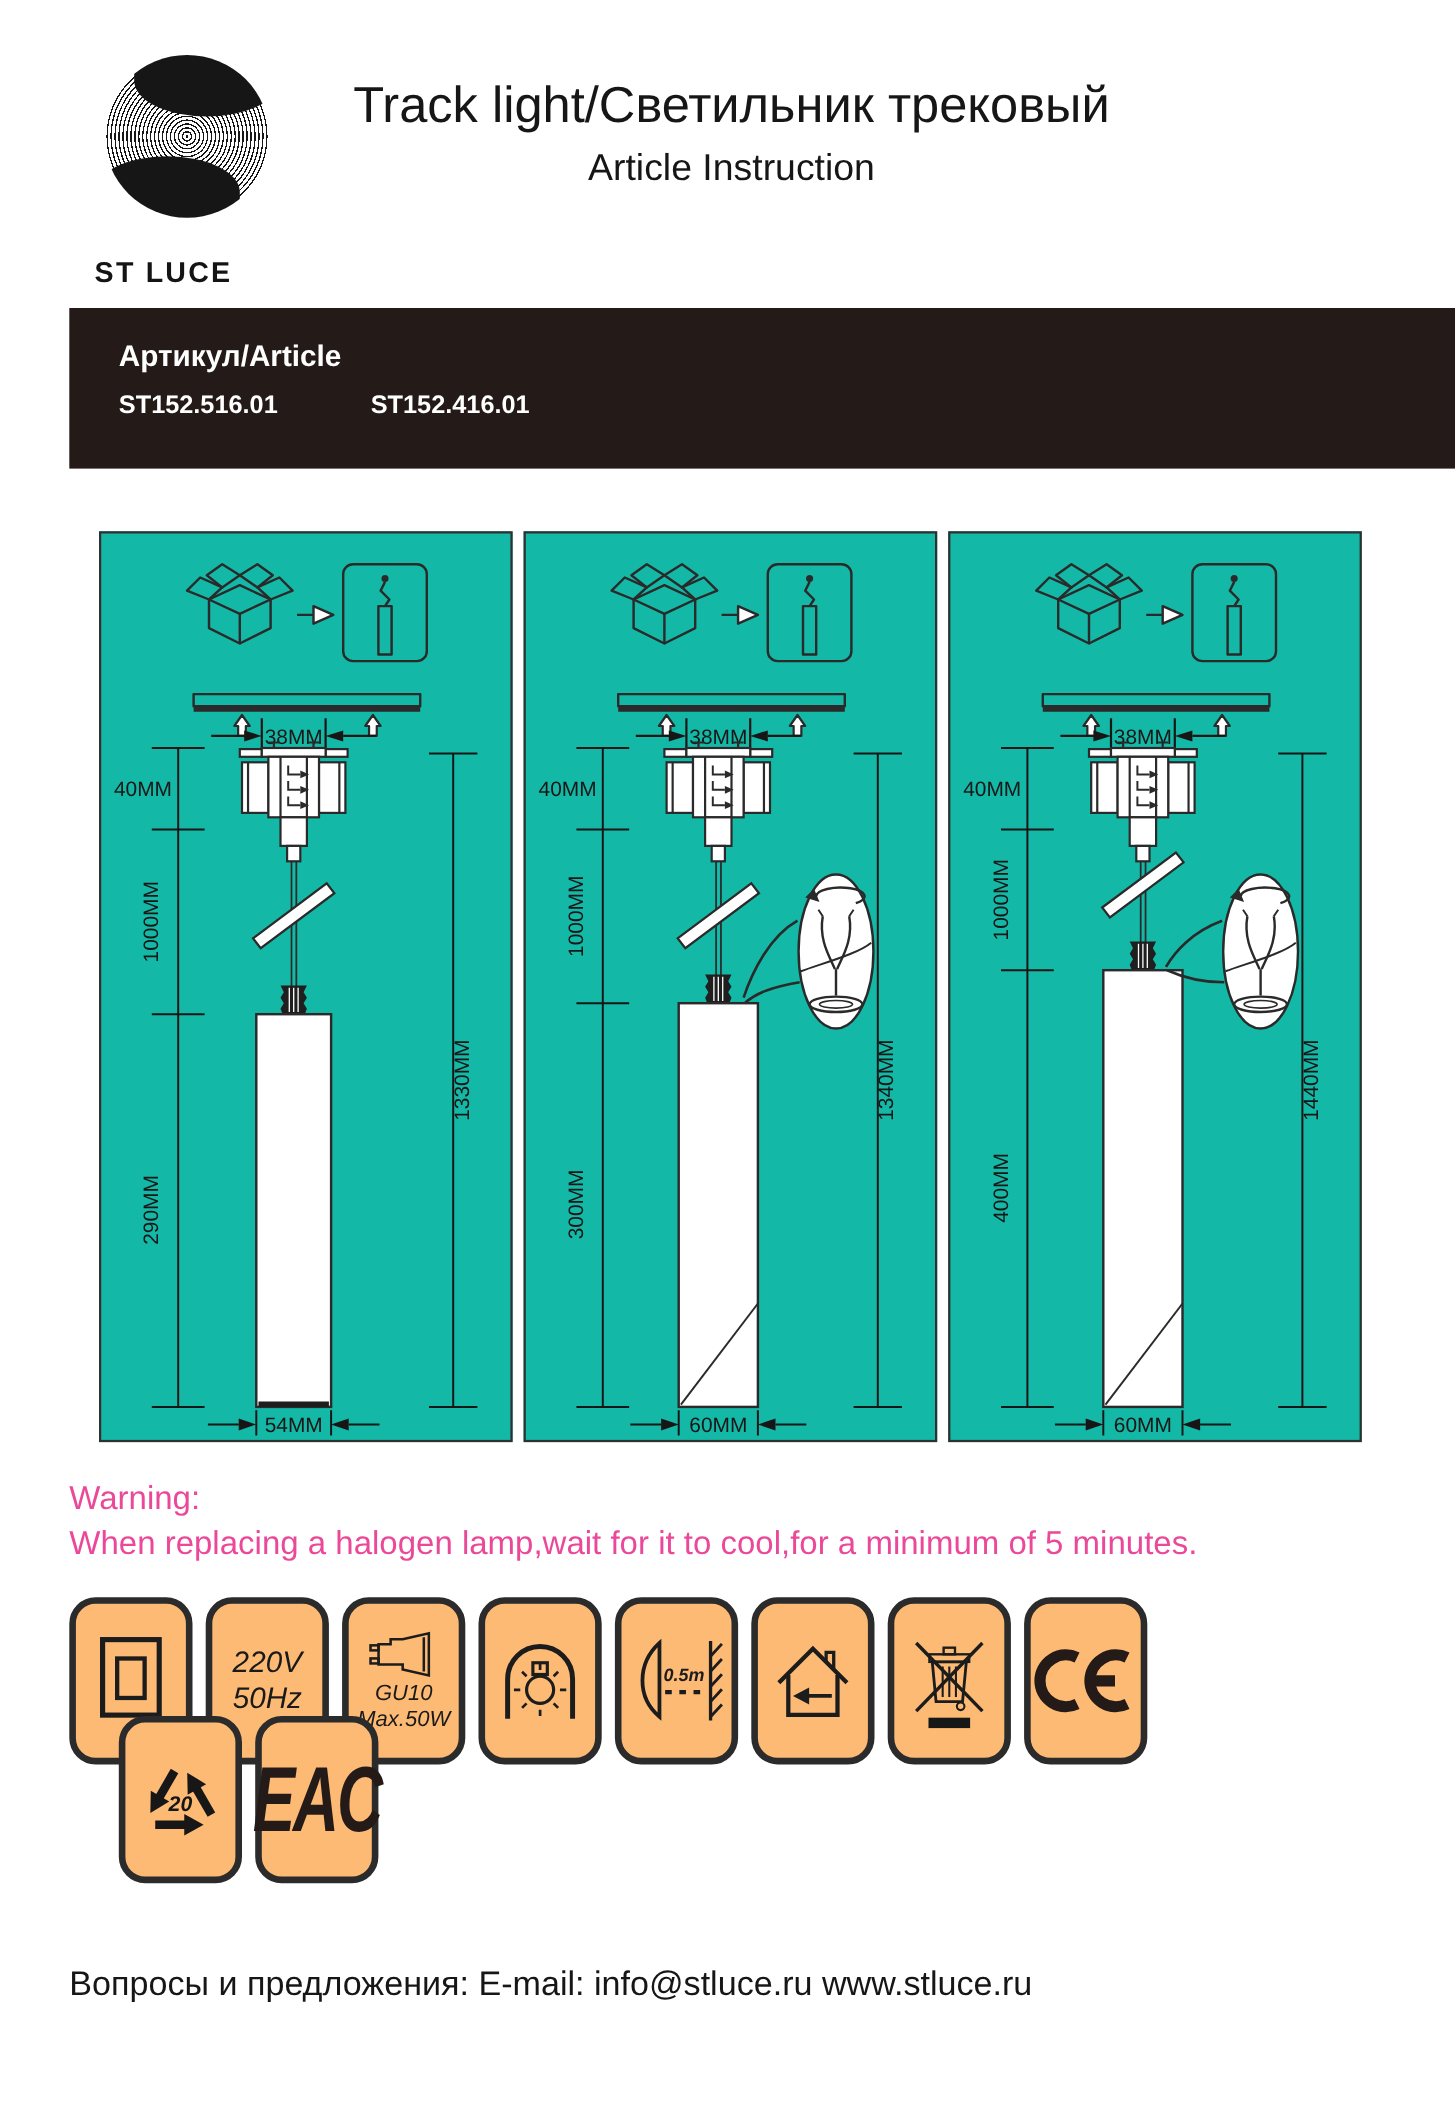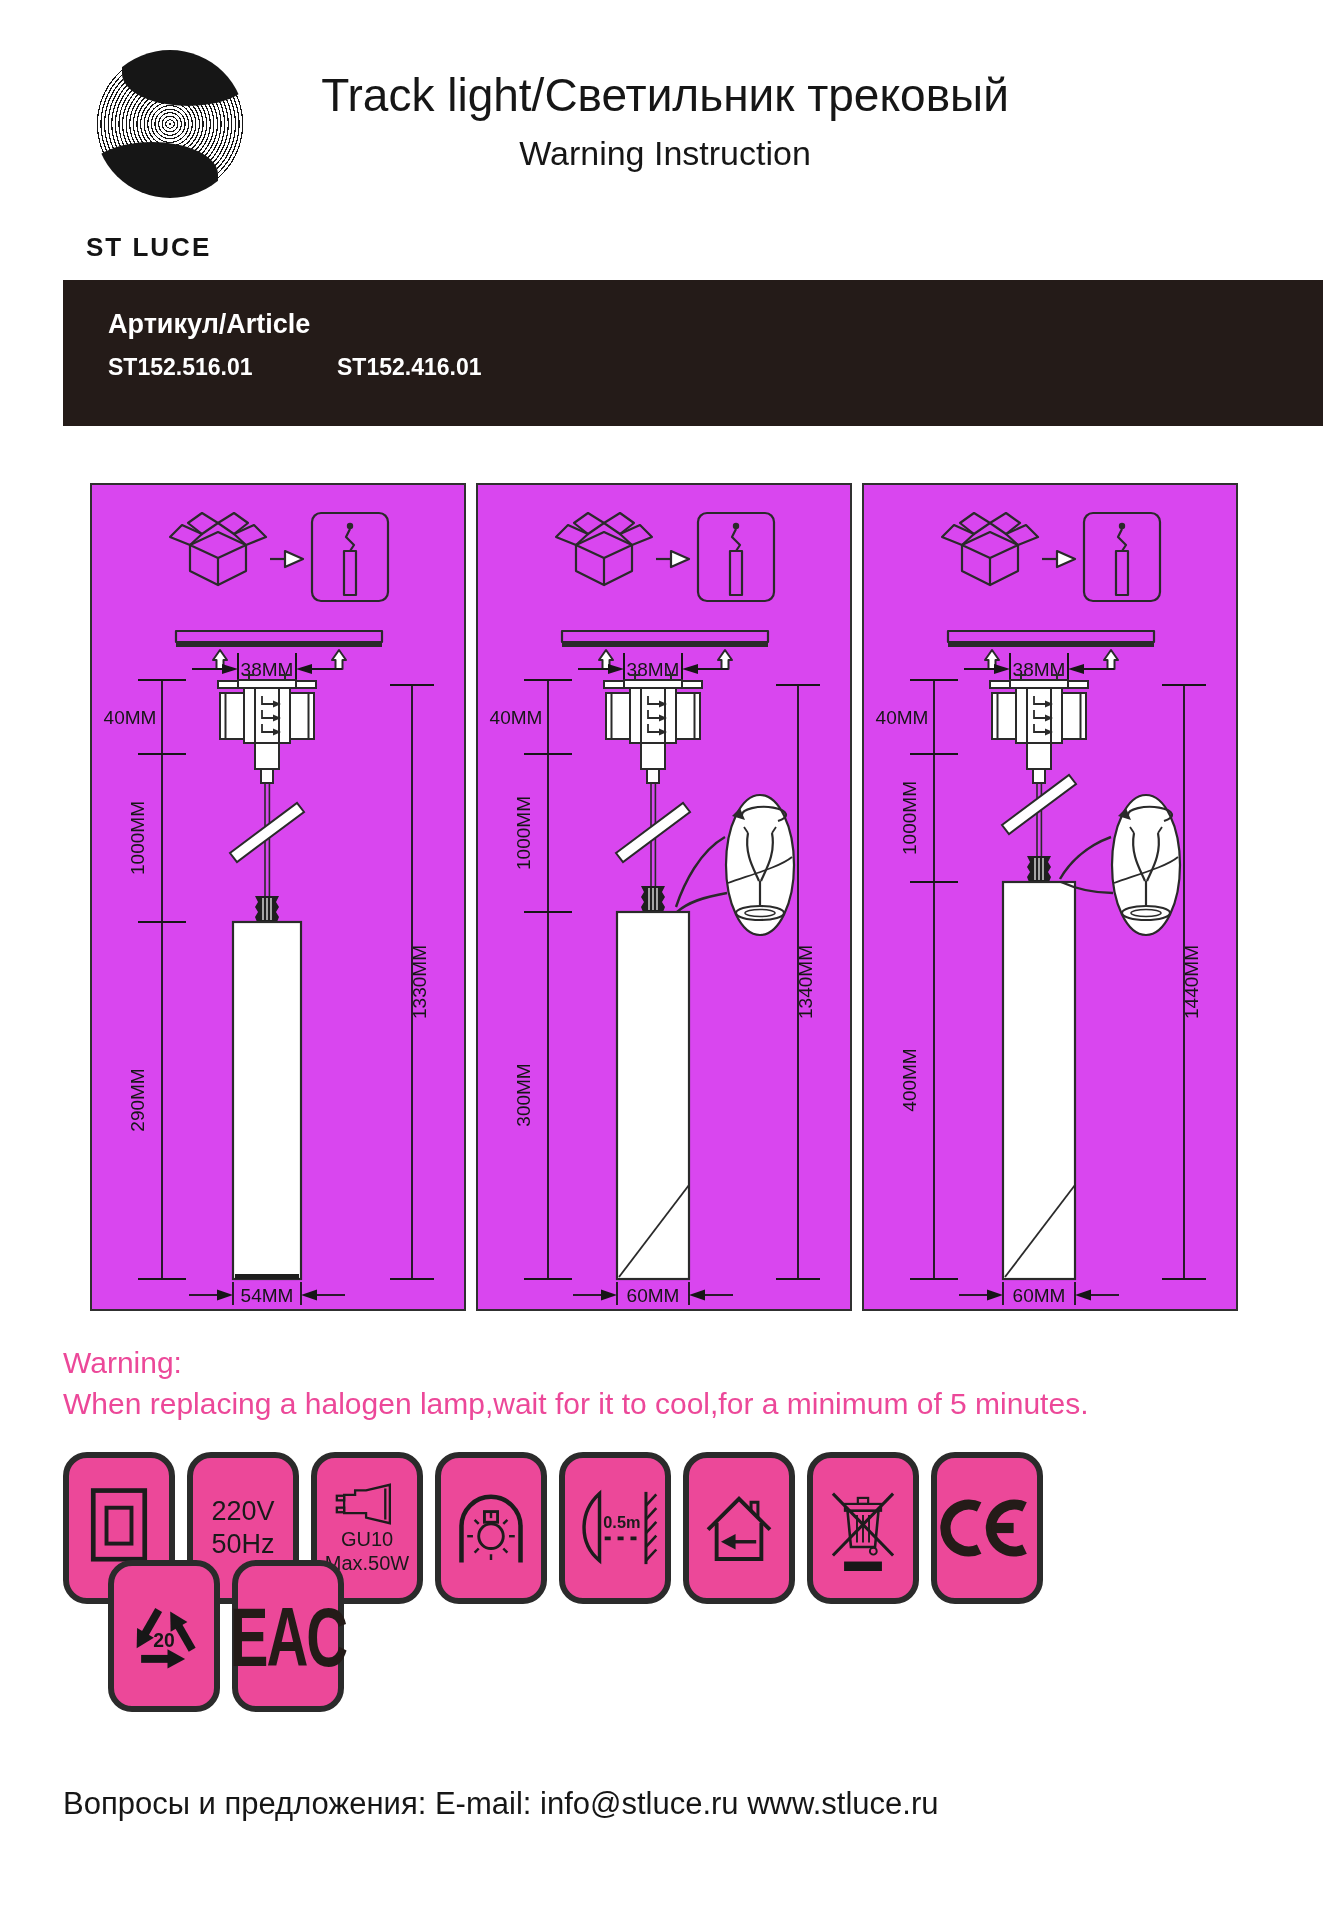--- a/index.html
+++ b/index.html
@@ -17,30 +17,30 @@
   .title-block{position:absolute;left:170px;top:0;width:990px;text-align:center;}
   .doc-title{margin-top:68px;font-size:46px;font-weight:400;color:#161616;}
   .doc-subtitle{margin-top:12px;font-size:34px;font-weight:400;color:#161616;}
   
   .article-bar{position:absolute;left:63px;top:280px;width:1288px;height:146px;background:#241b18;
                box-sizing:border-box;padding:29px 0 0 45px;color:#ffffff;}
   .article-heading{font-size:27px;font-weight:bold;margin-bottom:10px;}
   .article-row{display:grid;grid-template-columns:repeat(5,229px);font-size:23px;font-weight:bold;line-height:35px;}
   
   .panels{position:absolute;left:90px;top:483px;display:flex;gap:10px;}
-  .panel{width:372px;height:824px;border:2.4px solid #303030;box-sizing:content-box;background:#d946ef;}
+  .panel{width:372px;height:824px;border:2.4px solid #303030;box-sizing:content-box;background:#14b8a6;}
   .panel svg{display:block;}
   .panel svg text{font-family:"Liberation Sans",sans-serif;font-size:19px;fill:#161616;}
   
   .warning{position:absolute;left:63px;top:1342px;font-size:30px;line-height:41px;color:#ec4899;}
   
   .tile-row{position:absolute;left:63px;display:flex;gap:12px;}
   .row1{top:1452px;} .row2{top:1560px;padding-left:45px;}
   .tile{width:112px;height:152px;border:6px solid #2b2b2b;border-radius:24px;box-sizing:border-box;
-        display:flex;flex-direction:column;align-items:center;justify-content:center;background:#ec4899;}
+        display:flex;flex-direction:column;align-items:center;justify-content:center;background:#fdba74;font-style:italic;}
   .tile .txt{font-size:27px;color:#1a1a1a;line-height:33px;text-align:center;}
   .tile .small{font-size:20px;line-height:24px;text-align:center;color:#1a1a1a;}
   .eac-text{font-size:58px;font-weight:bold;letter-spacing:-2px;transform:scaleY(1.45);color:#241b18;}
   
   .footer{position:absolute;left:63px;top:1786px;font-size:31px;color:#161616;}
 </style>
 </head>
 <body>
 
 <svg width="0" height="0" style="position:absolute" aria-hidden="true">
@@ -123,21 +123,21 @@
 </svg>
 
 <div class="page">
 
   <div class="logo-wrap">
       <div class="logo-disc"></div>
     </div>
   <div class="brand">ST LUCE</div>
   <div class="title-block">
     <div class="doc-title">Track light/Светильник трековый</div>
-    <div class="doc-subtitle">Warning Instruction</div>
+    <div class="doc-subtitle">Article Instruction</div>
   </div>
 
   <div class="article-bar">
     <div class="article-heading">Артикул/Article</div>
     <div class="article-row">
       <span>ST152.516.01</span>
       <span>ST152.416.01</span>
     </div>
   </div>
 

